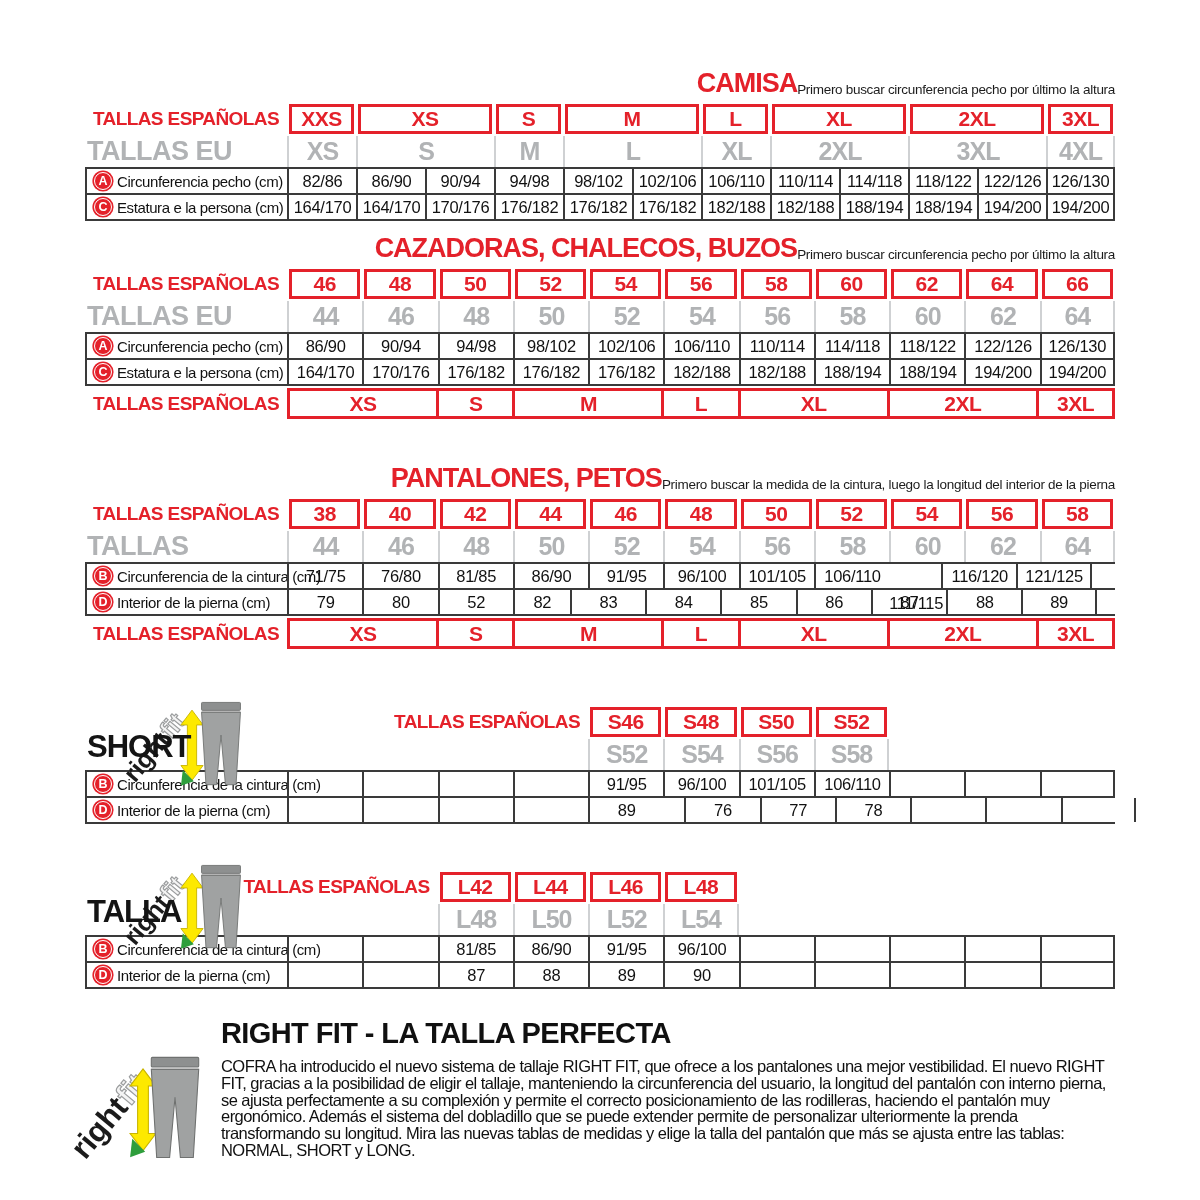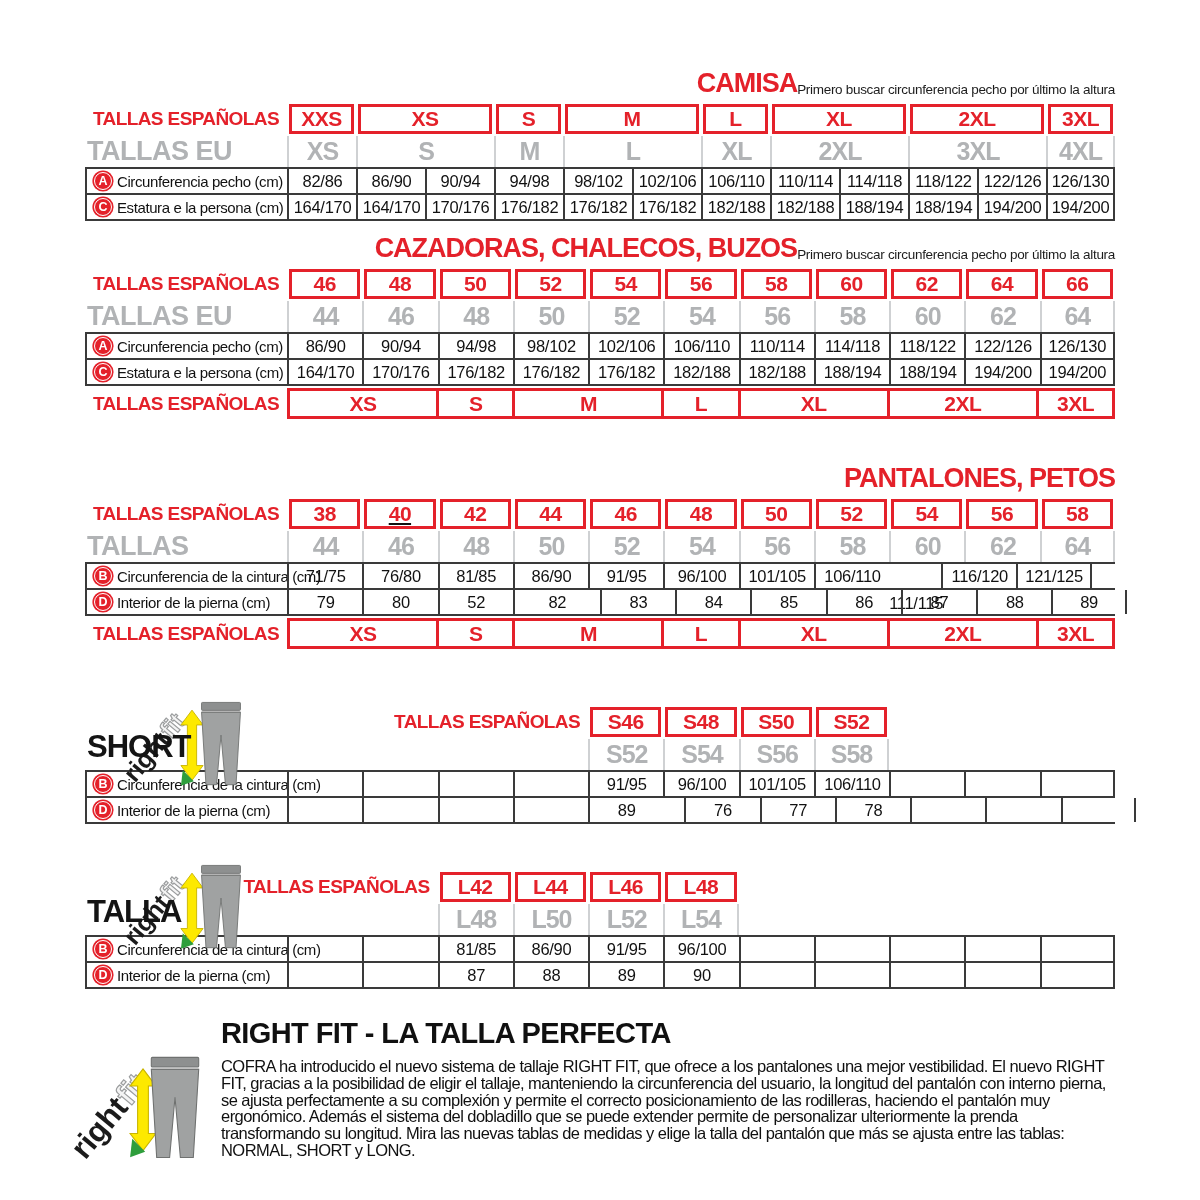--- a/index.html
+++ b/index.html
@@ -282,28 +282,29 @@
             <div class="bandcell" style="flex-grow: 2;">2XL</div>
             <div class="bandcell" style="flex-grow: 1;">3XL</div>
           </div>
         </div>
       </div>
   </section>
 
   <section class="block" id="sec-pantalones">
     <div class="sec-head">
       <h2 class="sec-title">PANTALONES, PETOS</h2>
+      <div class="sec-note">Primero buscar la medida de la cintura, luego la longitud del interior de la pierna</div>
     </div>
     <div class="sizetable">
         <div class="row r-sizes">
           <div class="lab lab-red" style="width: 202px;">TALLAS ESPAÑOLAS</div>
           <div class="boxcell" style="width: 75.2727px;">
             <div class="redbox">38</div>
           </div>
-          <div class="boxcell" style="width: 75.2727px; text-decoration: underline;">
+          <div class="boxcell" style="width: 75.2727px;">
             <div class="redbox">40</div>
           </div>
           <div class="boxcell" style="width: 75.2727px;">
             <div class="redbox">42</div>
           </div>
           <div class="boxcell" style="width: 75.2727px;">
             <div class="redbox">44</div>
           </div>
           <div class="boxcell" style="width: 75.2727px;">
             <div class="redbox">46</div>
@@ -359,21 +360,21 @@
           <div class="datacell last" style="width: 75.2727px;">121/125</div>
         </div>
         <div class="row r-data">
           <div class="datalab" style="width: 202px;">
             <span class="badge">D</span>
             <span class="txt">Interior de la pierna (cm)</span>
           </div>
           <div class="datacell" style="width: 75.2727px;">79</div>
           <div class="datacell" style="width: 75.2727px;">80</div>
           <div class="datacell" style="width: 75.2727px;">52</div>
-          <div class="datacell" style="width: 87px;">82</div>
+          <div class="datacell" style="width: 57px;">82</div>
           <div class="datacell" style="width: 75.2727px;">83</div>
           <div class="datacell" style="width: 75.2727px;">84</div>
           <div class="datacell" style="width: 75.2727px;">85</div>
           <div class="datacell" style="width: 75.2727px;">86</div>
           <div class="datacell" style="width: 75.2727px;">87</div>
           <div class="datacell" style="width: 75.2727px;">88</div>
           <div class="datacell last" style="width: 75.2727px;">89</div>
         </div>
         <div class="row r-band">
           <div class="lab lab-red" style="width: 202px;">TALLAS ESPAÑOLAS</div>

